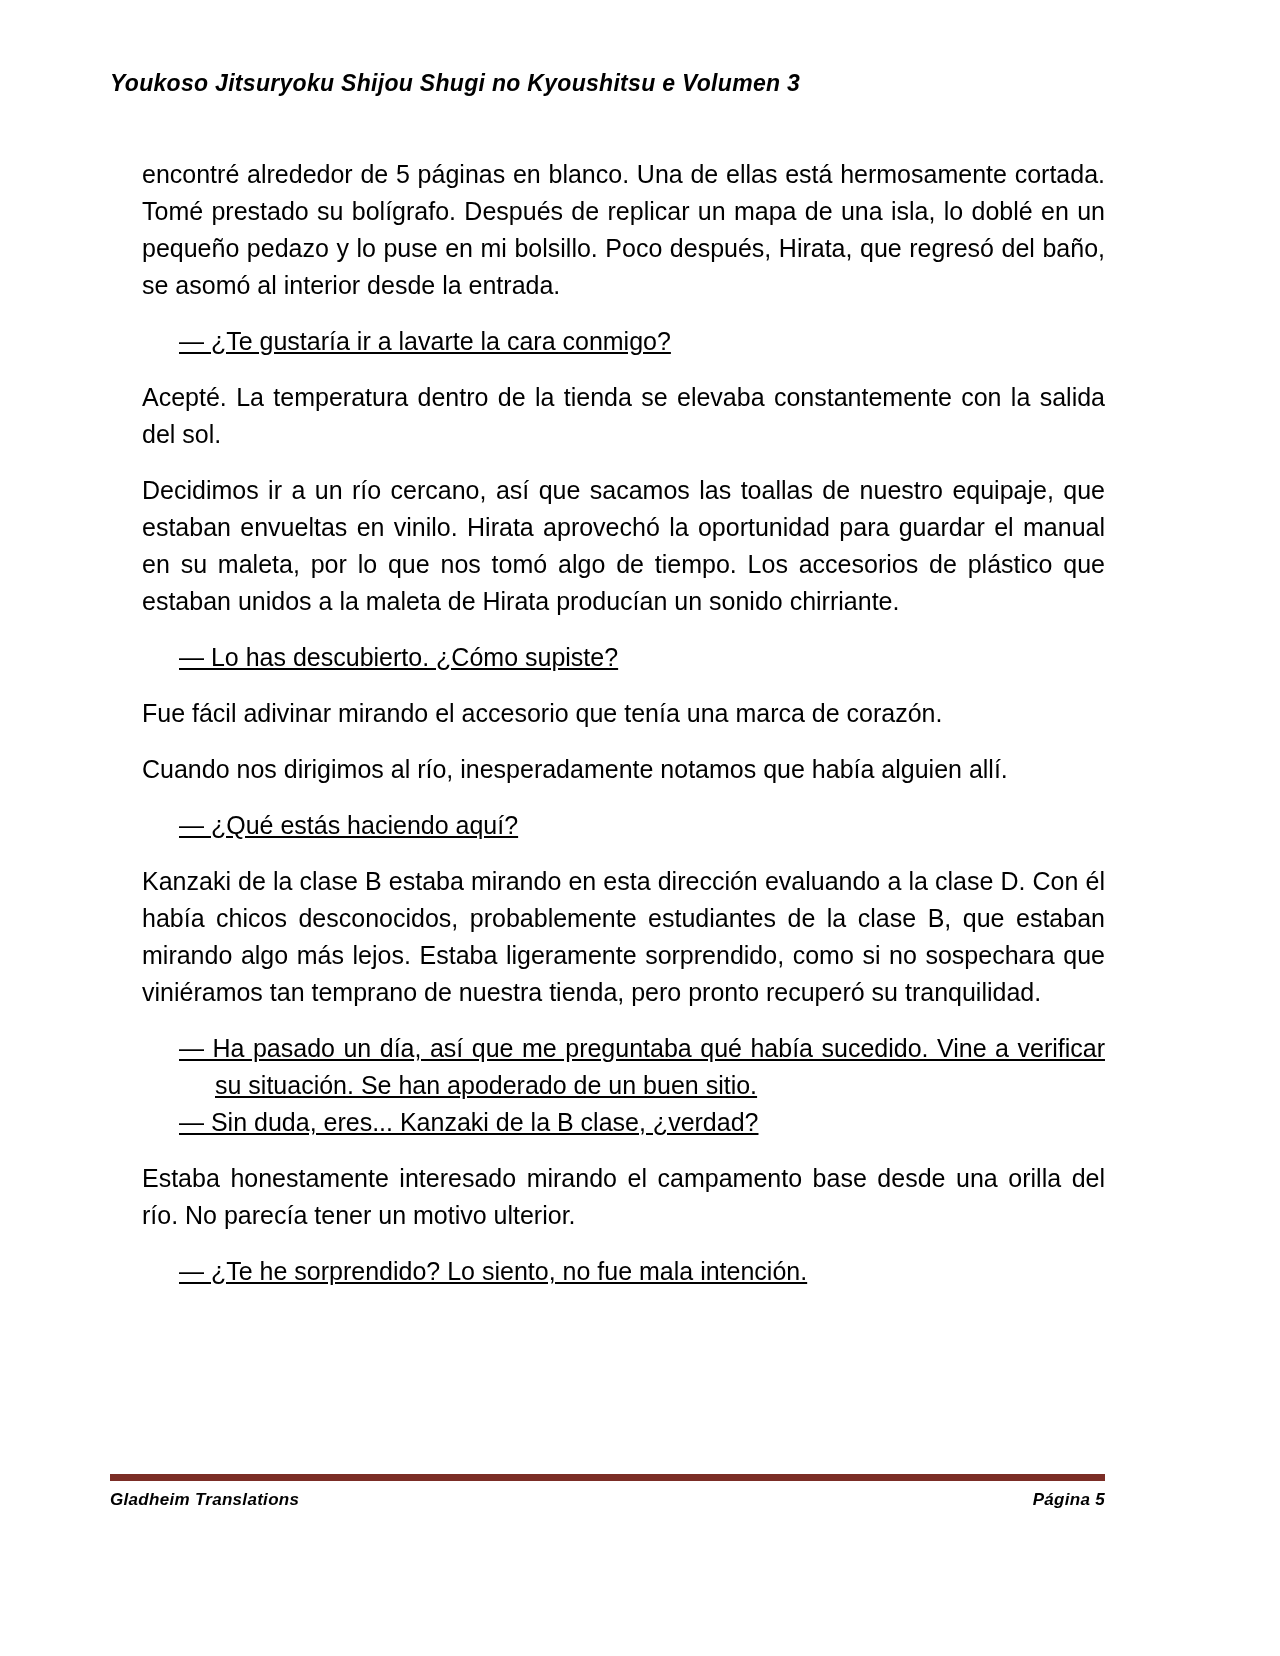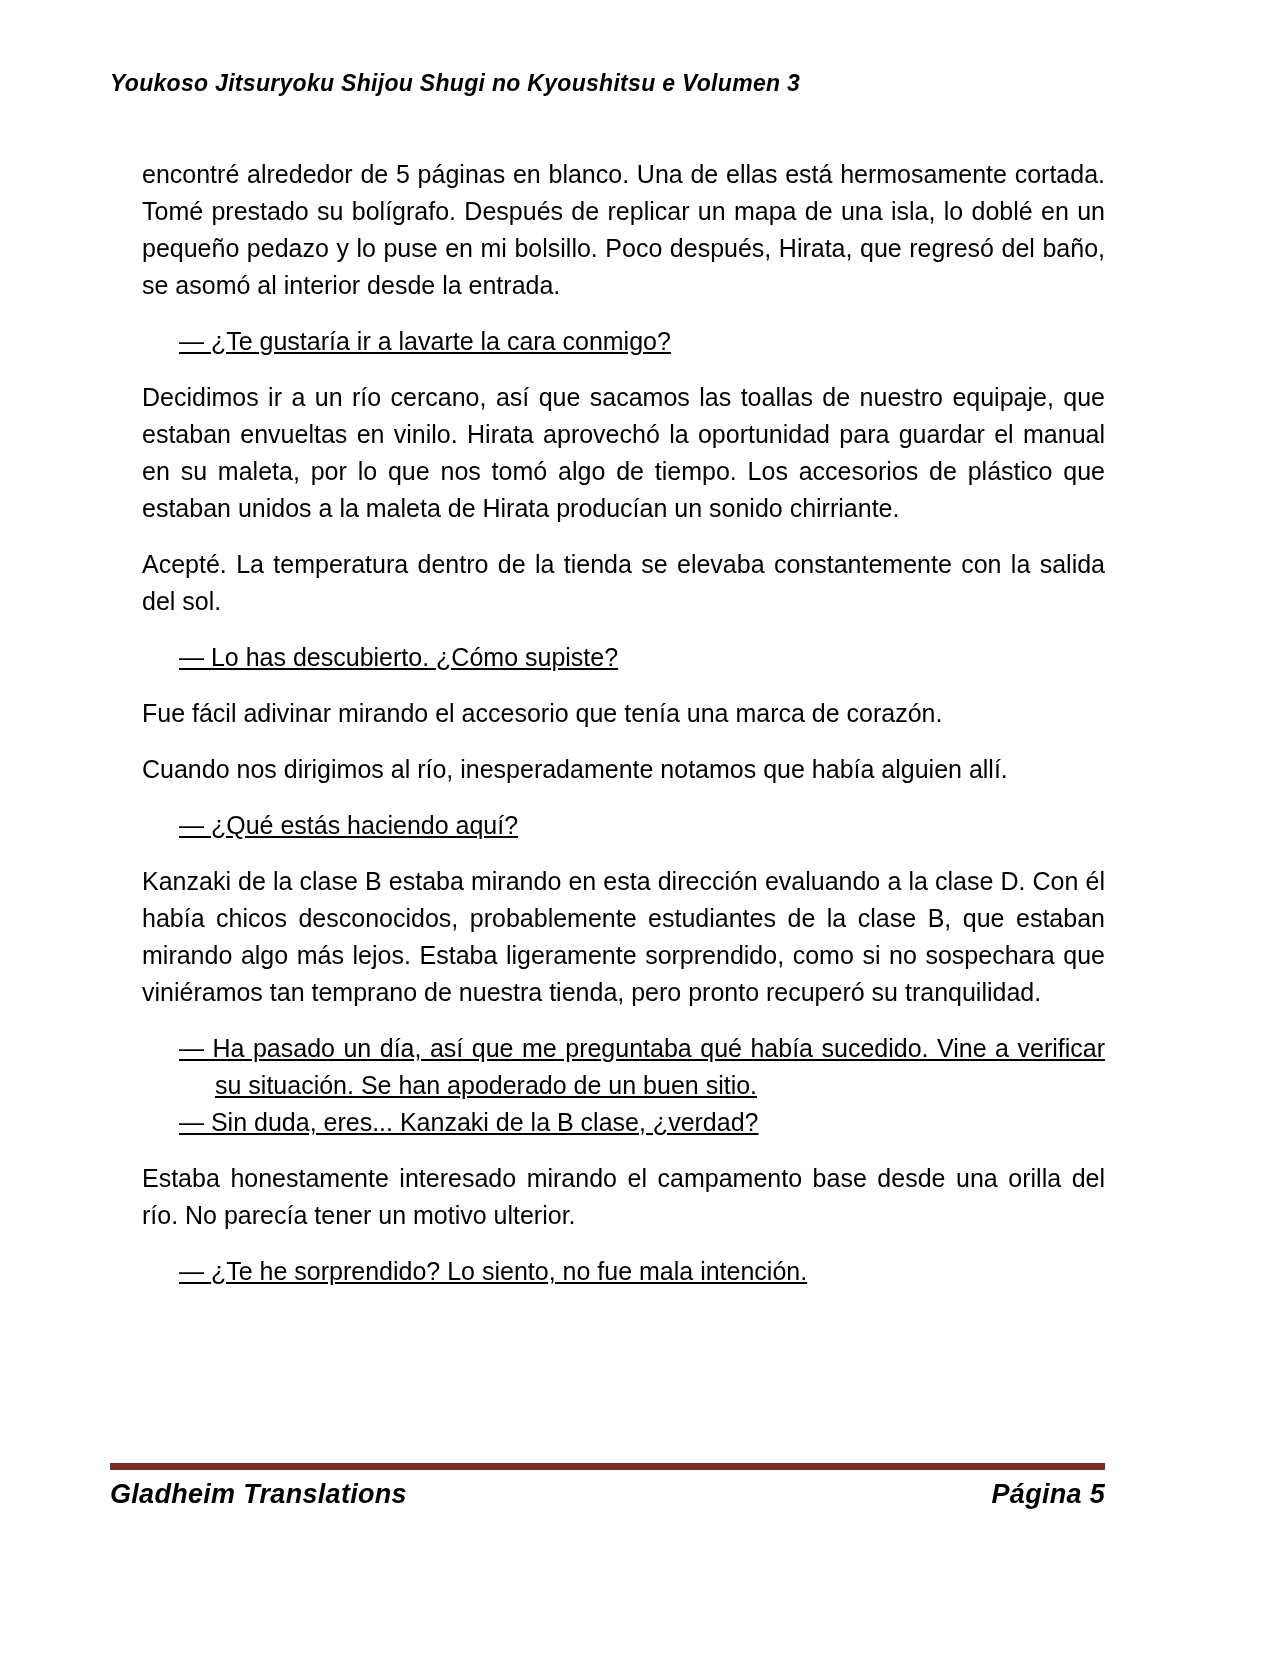--- a/index.html
+++ b/index.html
@@ -50,40 +50,40 @@
   .rule {
     height: 4px;
     border-top: 5px solid var(--rule-color, #7b2d26);
     border-bottom: 2px solid var(--rule-color, #7b2d26);
     margin-bottom: 9px;
   }
   .footer-row {
     display: flex;
     justify-content: space-between;
     align-items: flex-start;
-    font-size: 27px;
+    font-size: 17px;
     font-weight: bold;
     font-style: italic;
     letter-spacing: 0.3px;
   }
 </style>
 </head>
 <body>
 
 <div class="page">
 
   <div class="header">
     <span>Youkoso Jitsuryoku Shijou Shugi no Kyoushitsu e Volumen 3</span>
   </div>
 
   <div class="content">
       <p class="para normal">encontré alrededor de 5 páginas en blanco. Una de ellas está hermosamente cortada. Tomé prestado su bolígrafo. Después de replicar un mapa de una isla, lo doblé en un pequeño pedazo y lo puse en mi bolsillo. Poco después, Hirata, que regresó del baño, se asomó al interior desde la entrada.</p>
       <p class="para dialogue">— ¿Te gustaría ir a lavarte la cara conmigo?</p>
+      <p class="para normal">Acepté. La temperatura dentro de la tienda se elevaba constantemente con la salida del sol.</p>
       <p class="para normal">Decidimos ir a un río cercano, así que sacamos las toallas de nuestro equipaje, que estaban envueltas en vinilo. Hirata aprovechó la oportunidad para guardar el manual en su maleta, por lo que nos tomó algo de tiempo. Los accesorios de plástico que estaban unidos a la maleta de Hirata producían un sonido chirriante.</p>
-      <p class="para normal">Acepté. La temperatura dentro de la tienda se elevaba constantemente con la salida del sol.</p>
       <p class="para dialogue">— Lo has descubierto. ¿Cómo supiste?</p>
       <p class="para normal">Fue fácil adivinar mirando el accesorio que tenía una marca de corazón.</p>
       <p class="para normal">Cuando nos dirigimos al río, inesperadamente notamos que había alguien allí.</p>
       <p class="para dialogue">— ¿Qué estás haciendo aquí?</p>
       <p class="para normal">Kanzaki de la clase B estaba mirando en esta dirección evaluando a la clase D. Con él había chicos desconocidos, probablemente estudiantes de la clase B, que estaban mirando algo más lejos. Estaba ligeramente sorprendido, como si no sospechara que viniéramos tan temprano de nuestra tienda, pero pronto recuperó su tranquilidad.</p>
       <p class="para dialogue">— Ha pasado un día, así que me preguntaba qué había sucedido. Vine a verificar su situación. Se han apoderado de un buen sitio.</p>
       <p class="para dialogue">— Sin duda, eres... Kanzaki de la B clase, ¿verdad?</p>
       <p class="para normal">Estaba honestamente interesado mirando el campamento base desde una orilla del río. No parecía tener un motivo ulterior.</p>
       <p class="para dialogue">— ¿Te he sorprendido? Lo siento, no fue mala intención.</p>
     </div>

